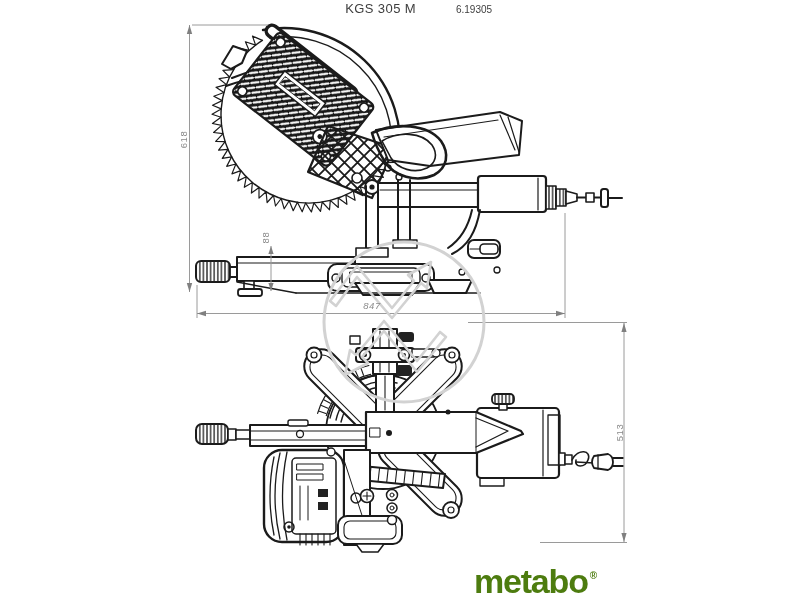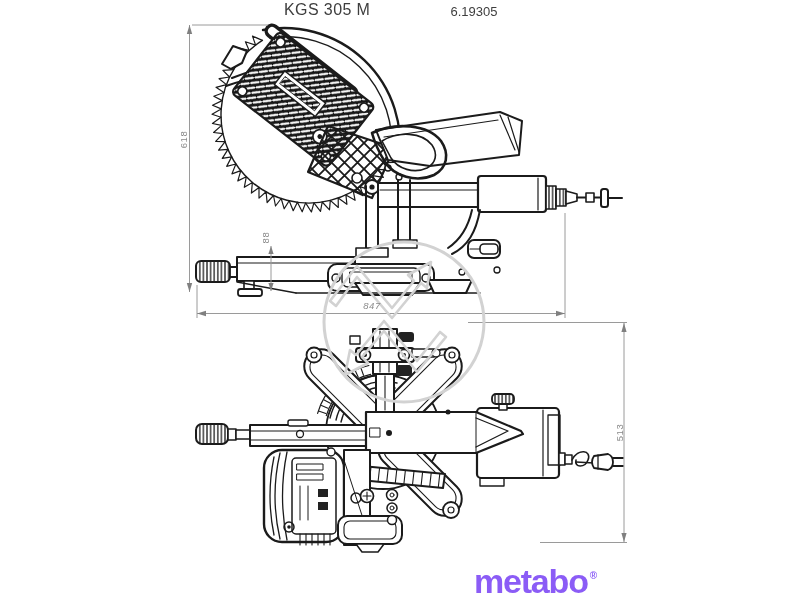--- a/index.html
+++ b/index.html
@@ -1,28 +1,28 @@
 <!DOCTYPE html>
 <html><head>
 <meta charset="utf-8">
 <style>
   html,body{margin:0;padding:0;background:#fff;width:800px;height:600px;overflow:hidden;}
   .canvas{position:relative;width:800px;height:600px;background:#fff;
           font-family:"Liberation Sans","DejaVu Sans",sans-serif;}
   svg{position:absolute;left:0;top:0;}
   .t{position:absolute;color:#3e3e3e;}
-  .model{left:284px;top:1px;width:132px;text-align:left;font-size:16px;letter-spacing:.4px;}
-  .article{left:444px;top:4px;width:60px;text-align:center;font-size:13px;}
+  .model{left:284px;top:1px;width:132px;text-align:right;font-size:13px;letter-spacing:.4px;}
+  .article{left:444px;top:4px;width:60px;text-align:center;font-size:10px;}
   .dim{position:absolute;color:#8a8a8a;font-size:9.5px;letter-spacing:.6px;text-align:center;}
   .rot{transform:rotate(-90deg);}
   .d618{left:165px;top:134px;width:36px;}
   .d88{left:250px;top:232px;width:30px;}
   .d847{left:351px;top:300px;width:42px;font-style:italic;}
   .d513{left:601px;top:427px;width:36px;}
-  .brand{position:absolute;left:474px;top:559px;color:#8b5cf6;font-size:34px;font-weight:800;
+  .brand{position:absolute;left:474px;top:559px;color:#4d7c0f;font-size:34px;font-weight:800;
          letter-spacing:-1.2px;line-height:38px;}
   .brand sup{font-size:10px;font-weight:700;position:relative;top:-2px;left:2px;}
 </style>
 </head>
 <body>
 
 <div class="canvas">
 
   <svg width="800" height="600" viewBox="0 0 800 600">
     <defs>

